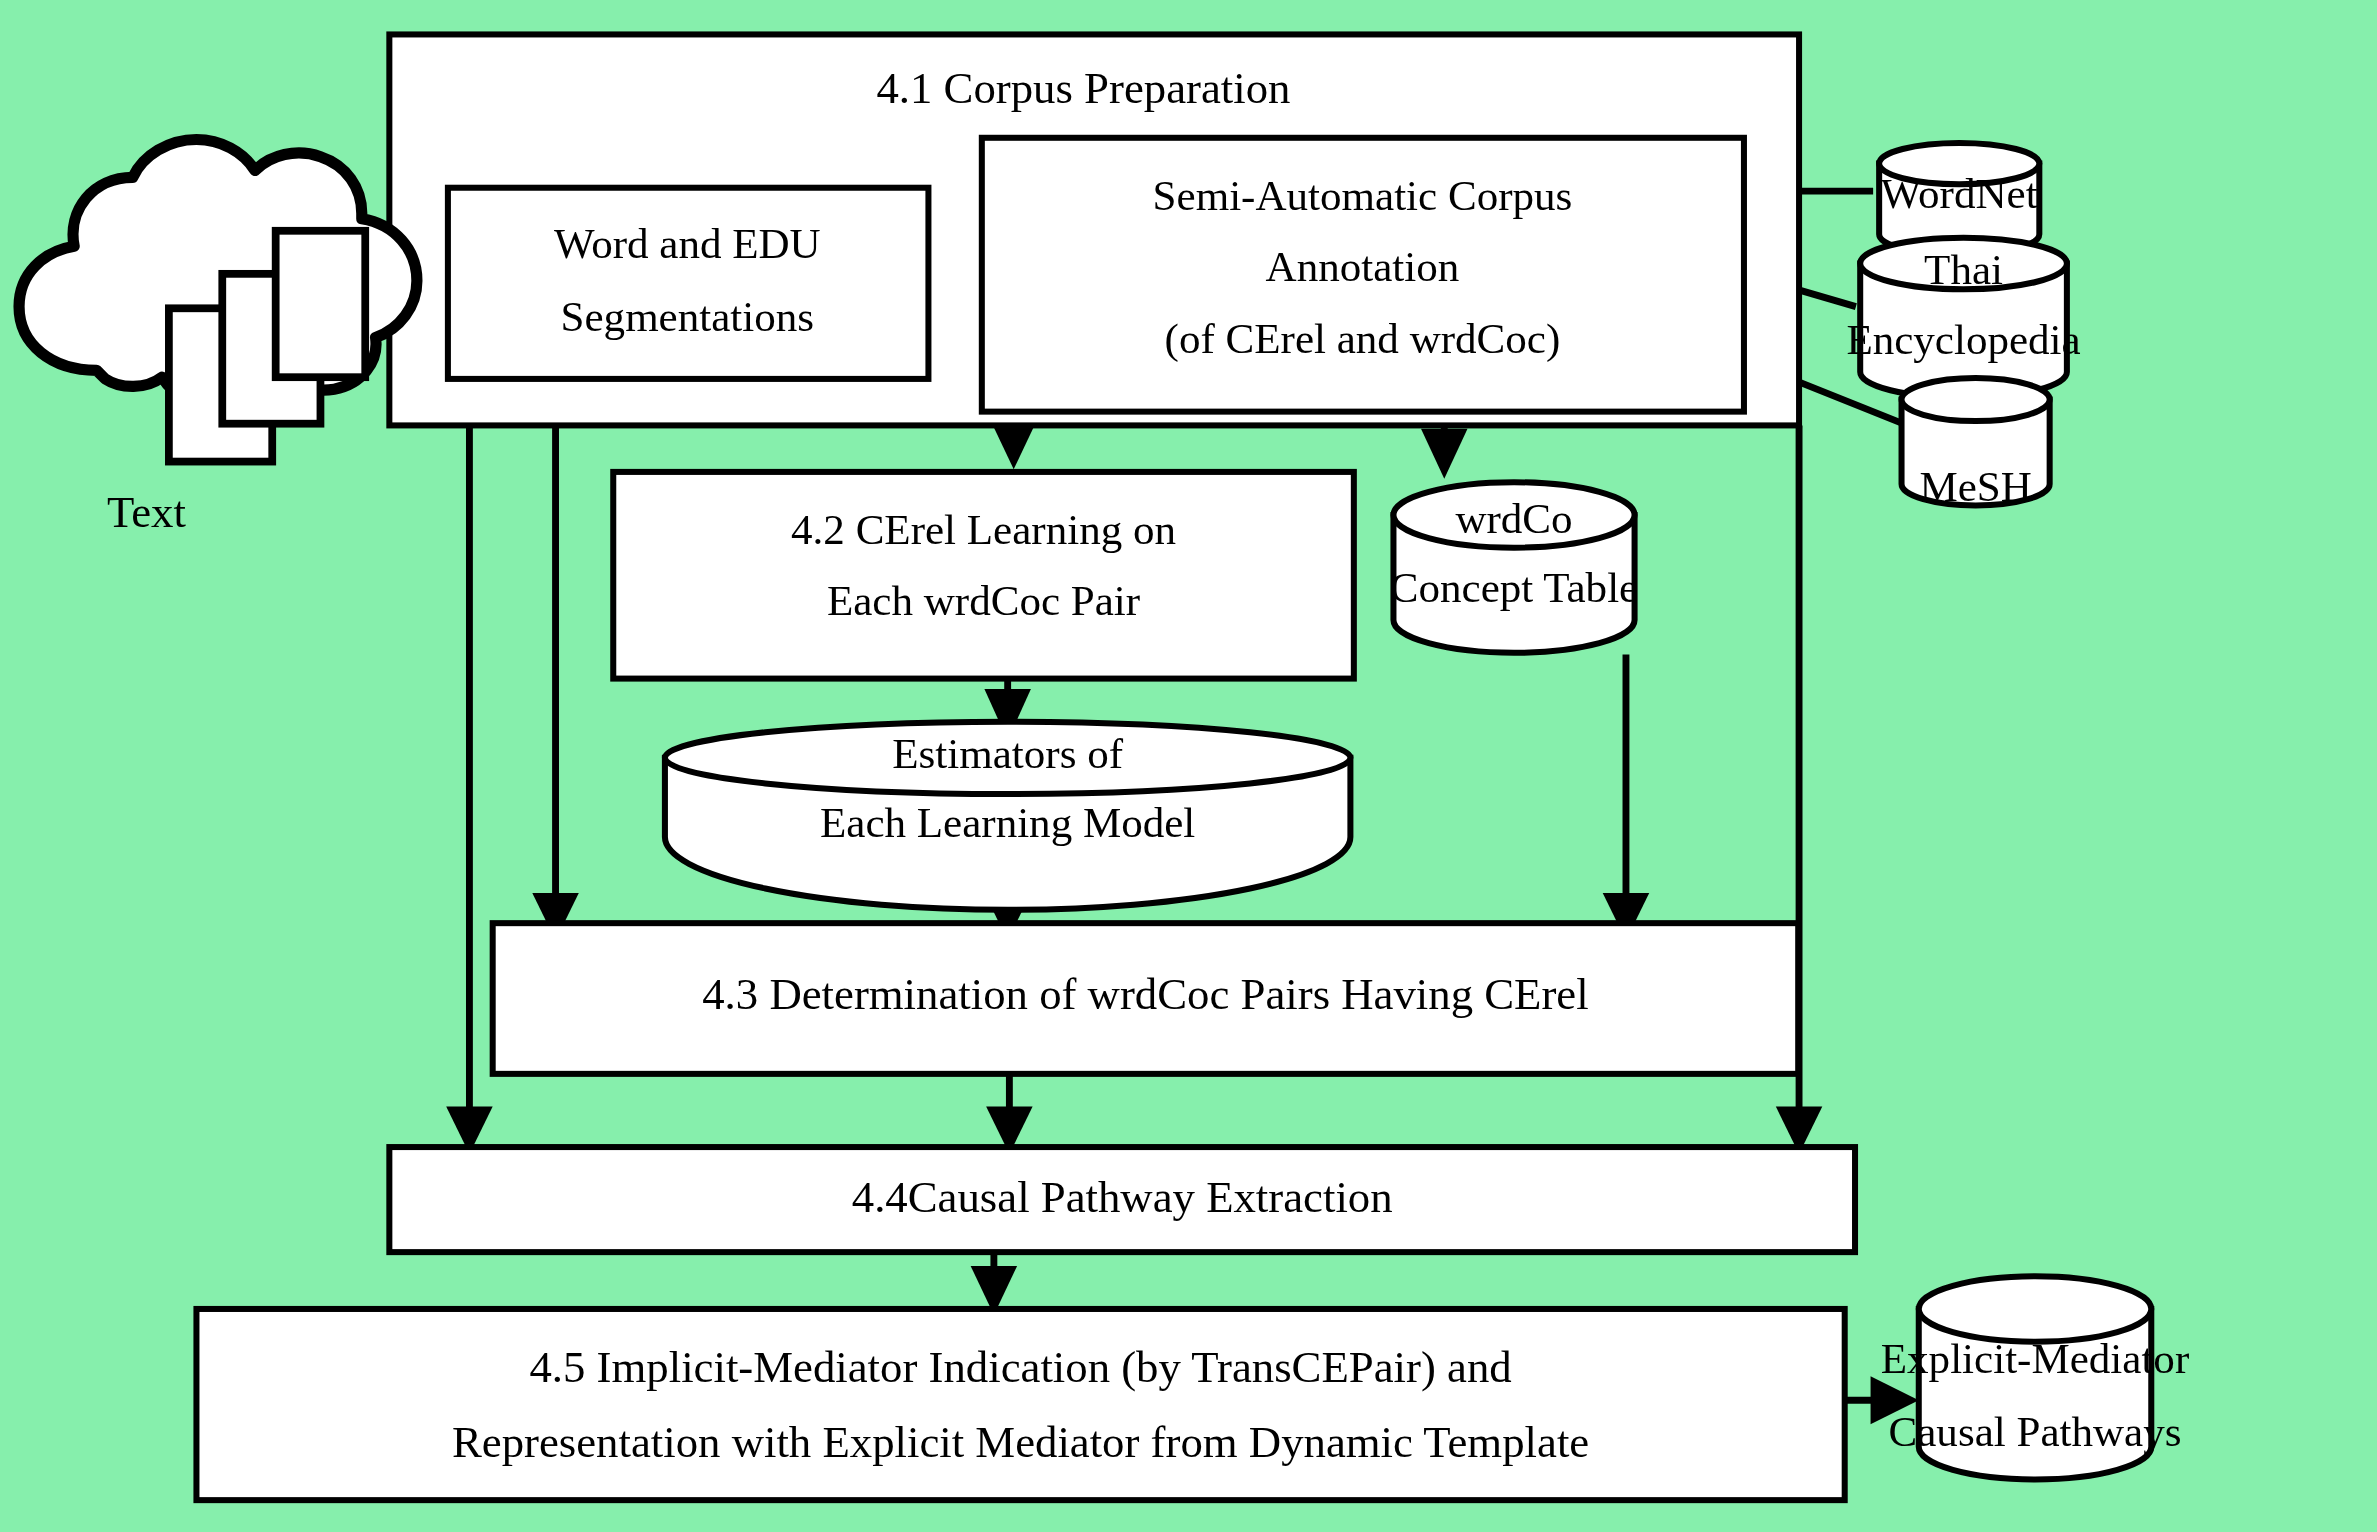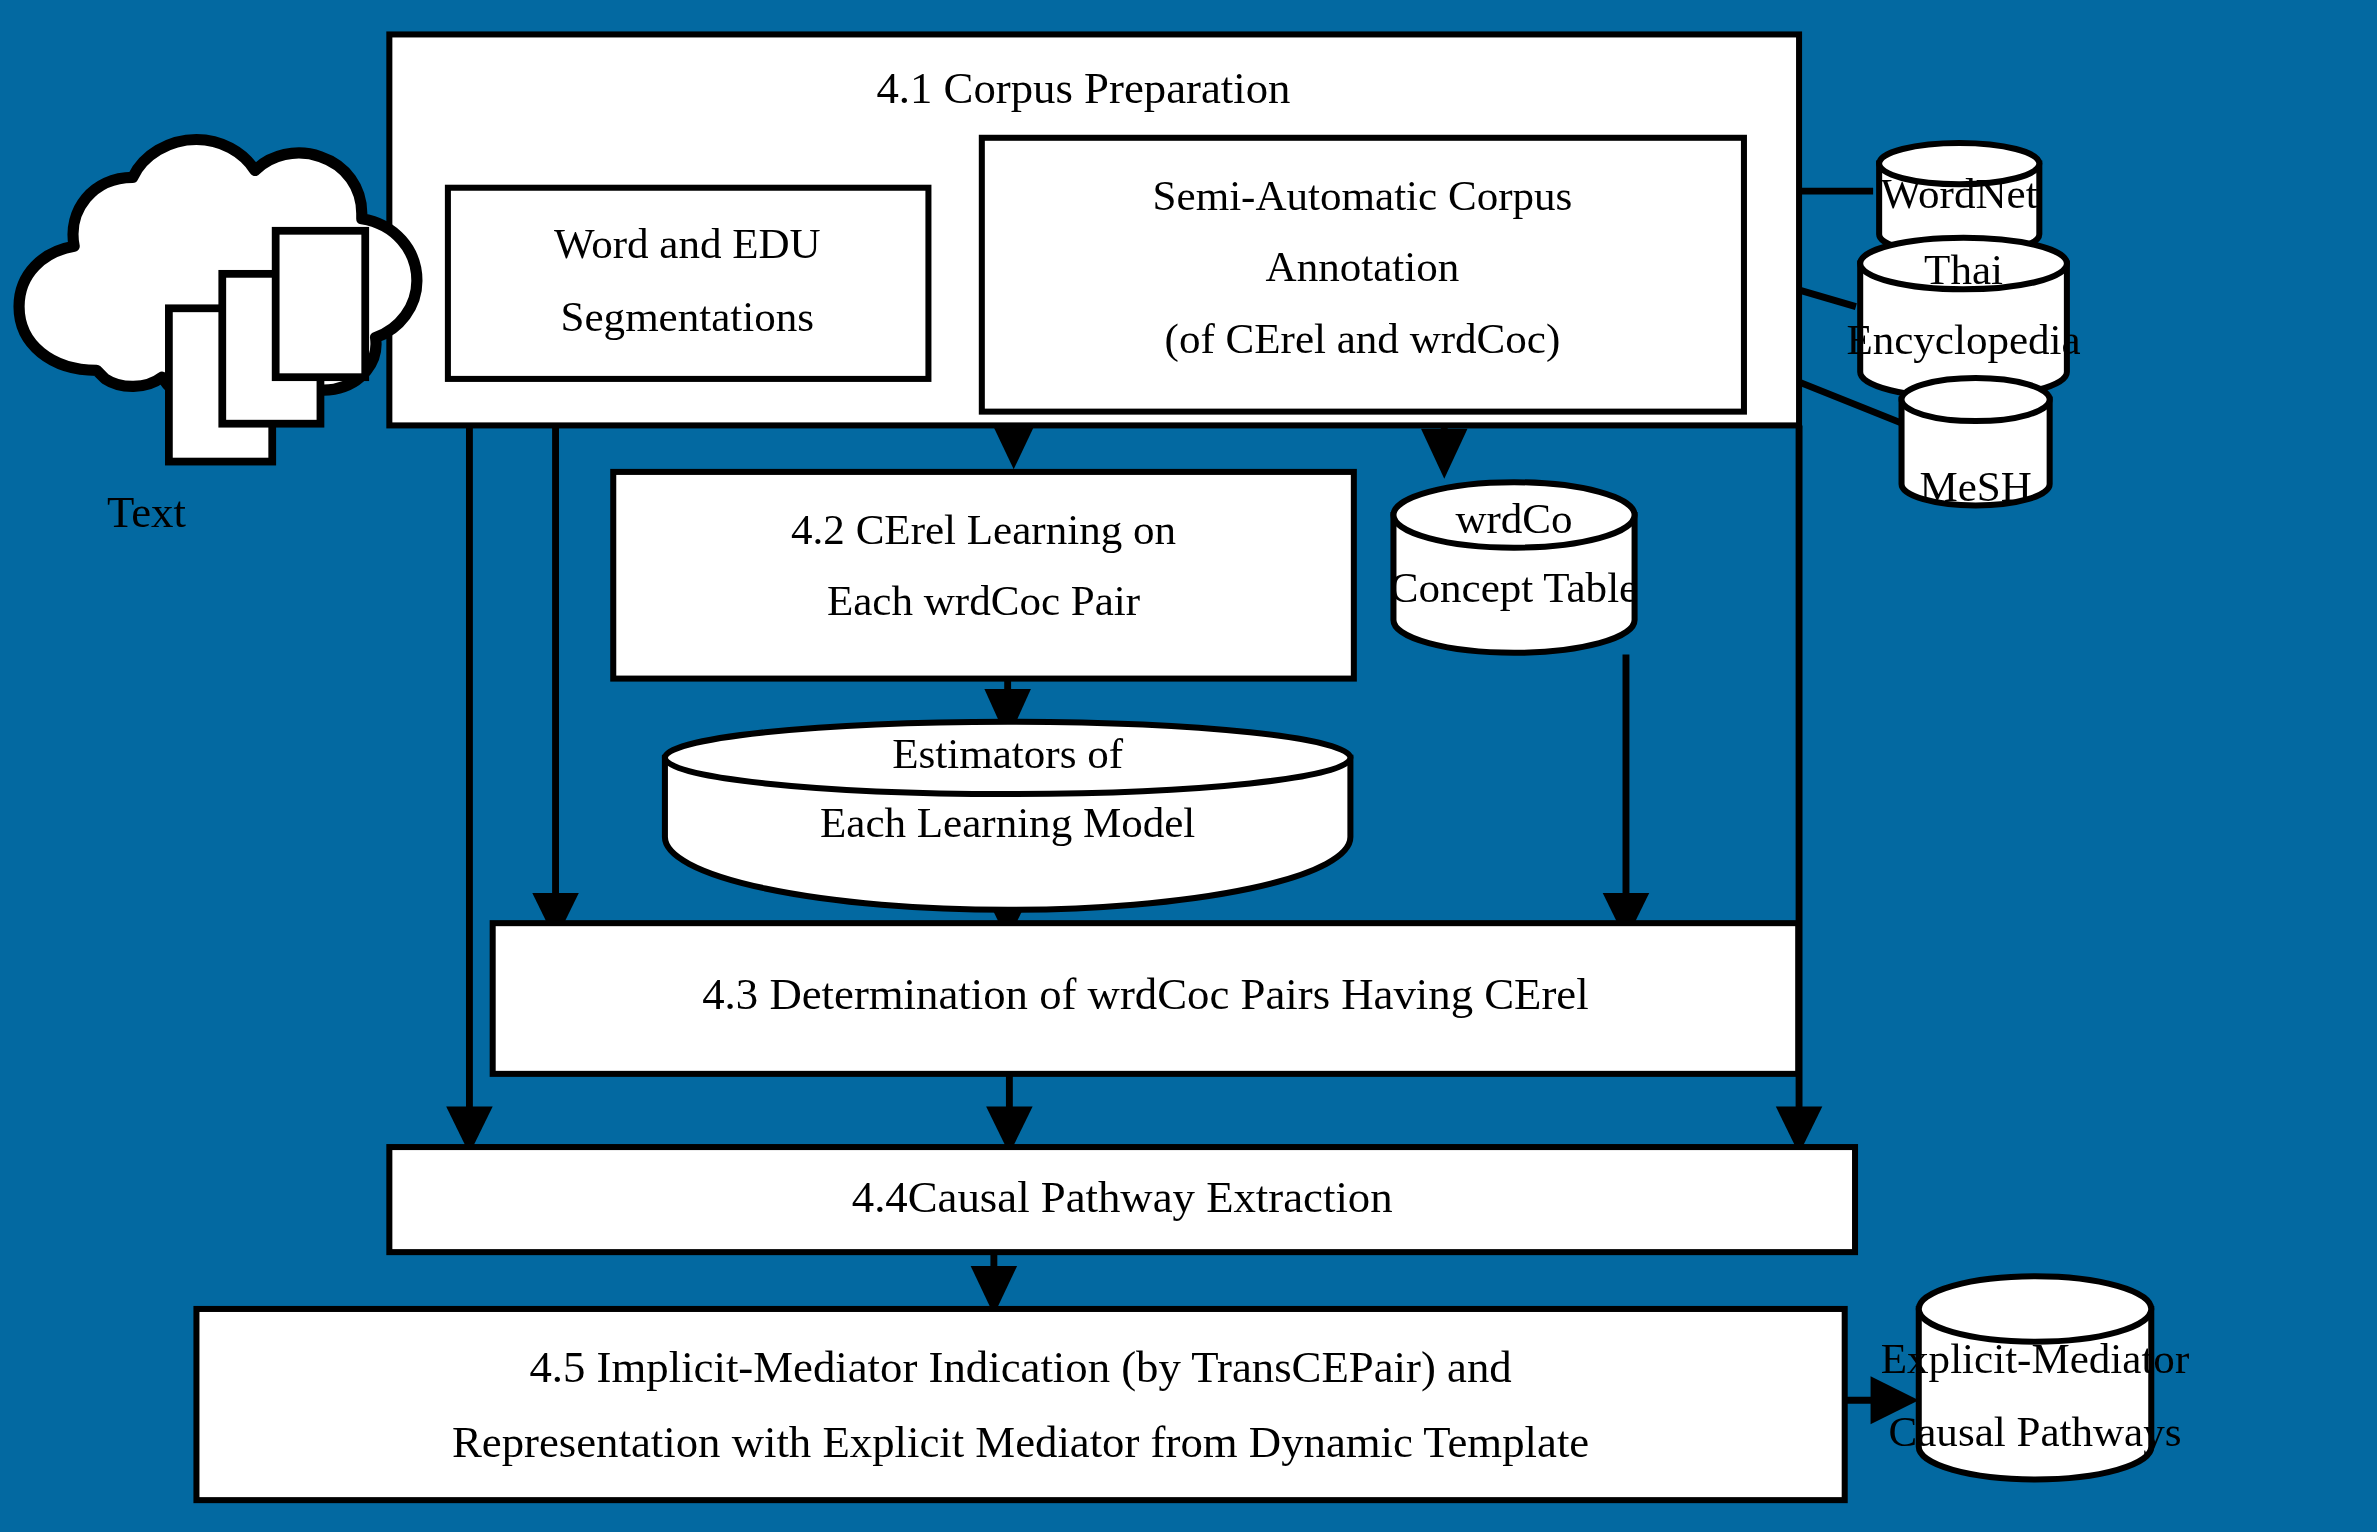--- a/index.html
+++ b/index.html
@@ -4,21 +4,21 @@
 <style>
   html, body {
     margin: 0;
     padding: 0;
     background: #ffffff;
   }
   #stage {
     position: relative;
     width: 2377px;
     height: 1532px;
-    background: #0369a1;
+    background: #86efac;
     overflow: hidden;
   }
   svg.diagram {
     position: absolute;
     left: 0;
     top: 0;
     width: 2377px;
     height: 1532px;
   }
   .node-text {

